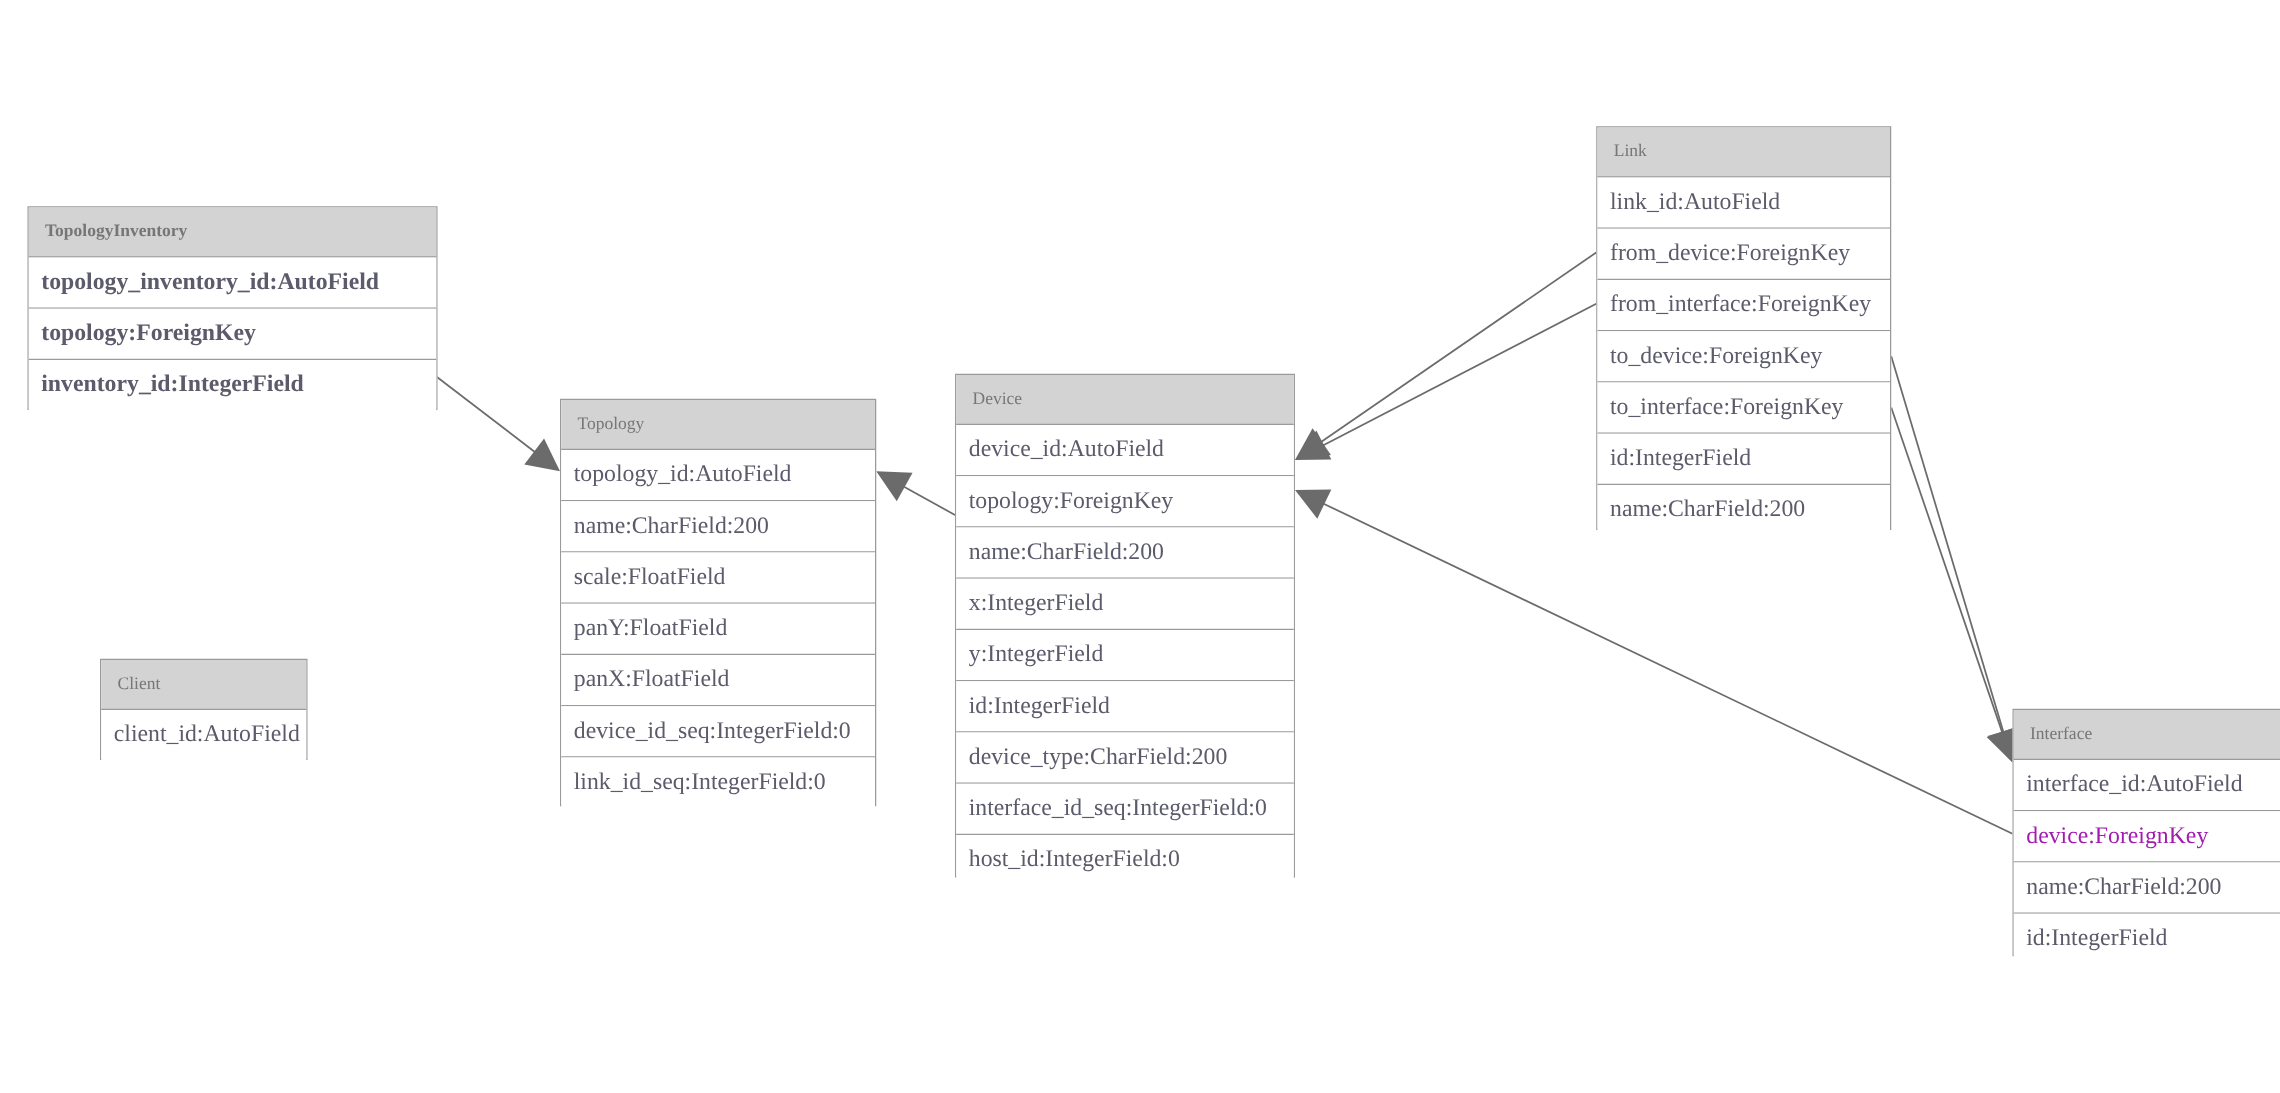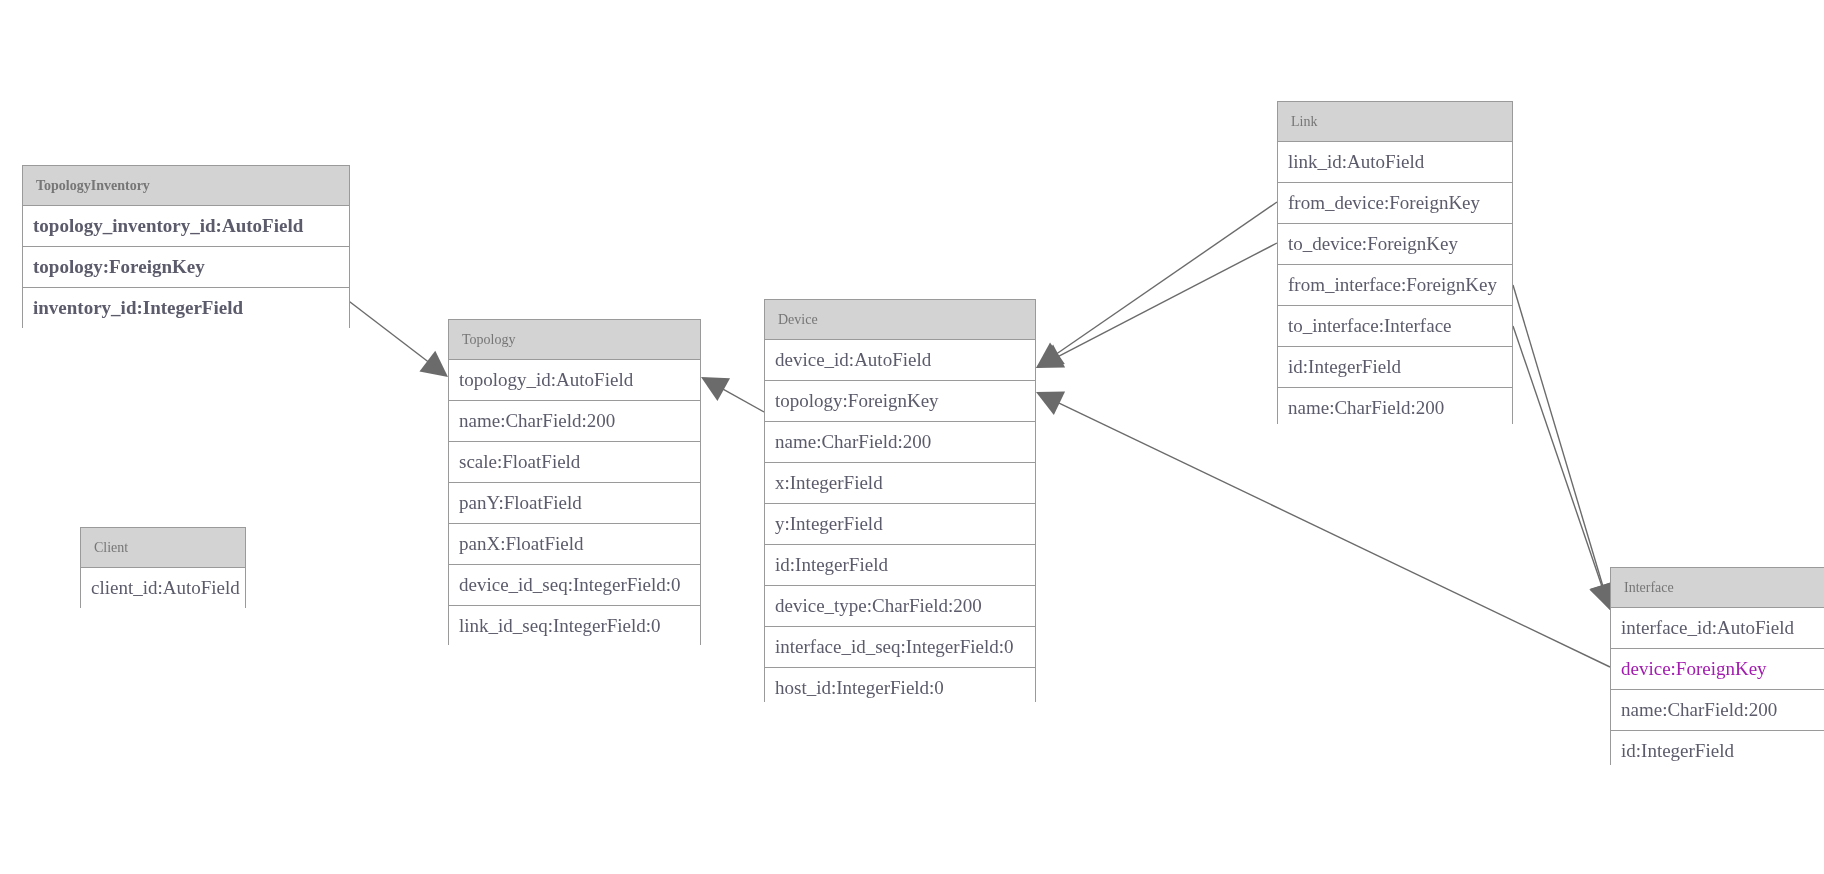--- a/index.html
+++ b/index.html
@@ -135,23 +135,23 @@
         <div class="entity-field" style="color: rgb(91, 91, 107); border-bottom-color: rgb(154, 154, 154);">y:IntegerField</div>
         <div class="entity-field" style="color: rgb(91, 91, 107); border-bottom-color: rgb(154, 154, 154);">id:IntegerField</div>
         <div class="entity-field" style="color: rgb(91, 91, 107); border-bottom-color: rgb(154, 154, 154);">device_type:CharField:200</div>
         <div class="entity-field" style="color: rgb(91, 91, 107); border-bottom-color: rgb(154, 154, 154);">interface_id_seq:IntegerField:0</div>
         <div class="entity-field last" style="color: rgb(91, 91, 107); border-bottom-color: rgb(154, 154, 154);">host_id:IntegerField:0</div>
       </div>
       <div class="entity" style="left: 1277px; top: 101px; width: 236px; height: 323px; border-color: rgb(154, 154, 154);">
         <div class="entity-header" style="background: rgb(211, 211, 211); color: rgb(118, 118, 118); border-bottom-color: rgb(154, 154, 154);">Link</div>
         <div class="entity-field" style="color: rgb(91, 91, 107); border-bottom-color: rgb(154, 154, 154);">link_id:AutoField</div>
         <div class="entity-field" style="color: rgb(91, 91, 107); border-bottom-color: rgb(154, 154, 154);">from_device:ForeignKey</div>
+        <div class="entity-field" style="color: rgb(91, 91, 107); border-bottom-color: rgb(154, 154, 154);">from_interface:ForeignKey</div>
         <div class="entity-field" style="color: rgb(91, 91, 107); border-bottom-color: rgb(154, 154, 154);">to_device:ForeignKey</div>
-        <div class="entity-field" style="color: rgb(91, 91, 107); border-bottom-color: rgb(154, 154, 154);">from_interface:ForeignKey</div>
-        <div class="entity-field" style="color: rgb(91, 91, 107); border-bottom-color: rgb(154, 154, 154);">to_interface:Interface</div>
+        <div class="entity-field" style="color: rgb(91, 91, 107); border-bottom-color: rgb(154, 154, 154);">to_interface:ForeignKey</div>
         <div class="entity-field" style="color: rgb(91, 91, 107); border-bottom-color: rgb(154, 154, 154);">id:IntegerField</div>
         <div class="entity-field last" style="color: rgb(91, 91, 107); border-bottom-color: rgb(154, 154, 154);">name:CharField:200</div>
       </div>
       <div class="entity" style="left: 1610px; top: 567px; width: 224px; height: 198px; border-color: rgb(154, 154, 154);">
         <div class="entity-header" style="background: rgb(211, 211, 211); color: rgb(118, 118, 118); border-bottom-color: rgb(154, 154, 154);">Interface</div>
         <div class="entity-field" style="color: rgb(91, 91, 107); border-bottom-color: rgb(154, 154, 154);">interface_id:AutoField</div>
         <div class="entity-field" style="color: #a21caf; border-bottom-color: rgb(154, 154, 154);">device:ForeignKey</div>
         <div class="entity-field" style="color: rgb(91, 91, 107); border-bottom-color: rgb(154, 154, 154);">name:CharField:200</div>
         <div class="entity-field last" style="color: rgb(91, 91, 107); border-bottom-color: rgb(154, 154, 154);">id:IntegerField</div>
       </div>

